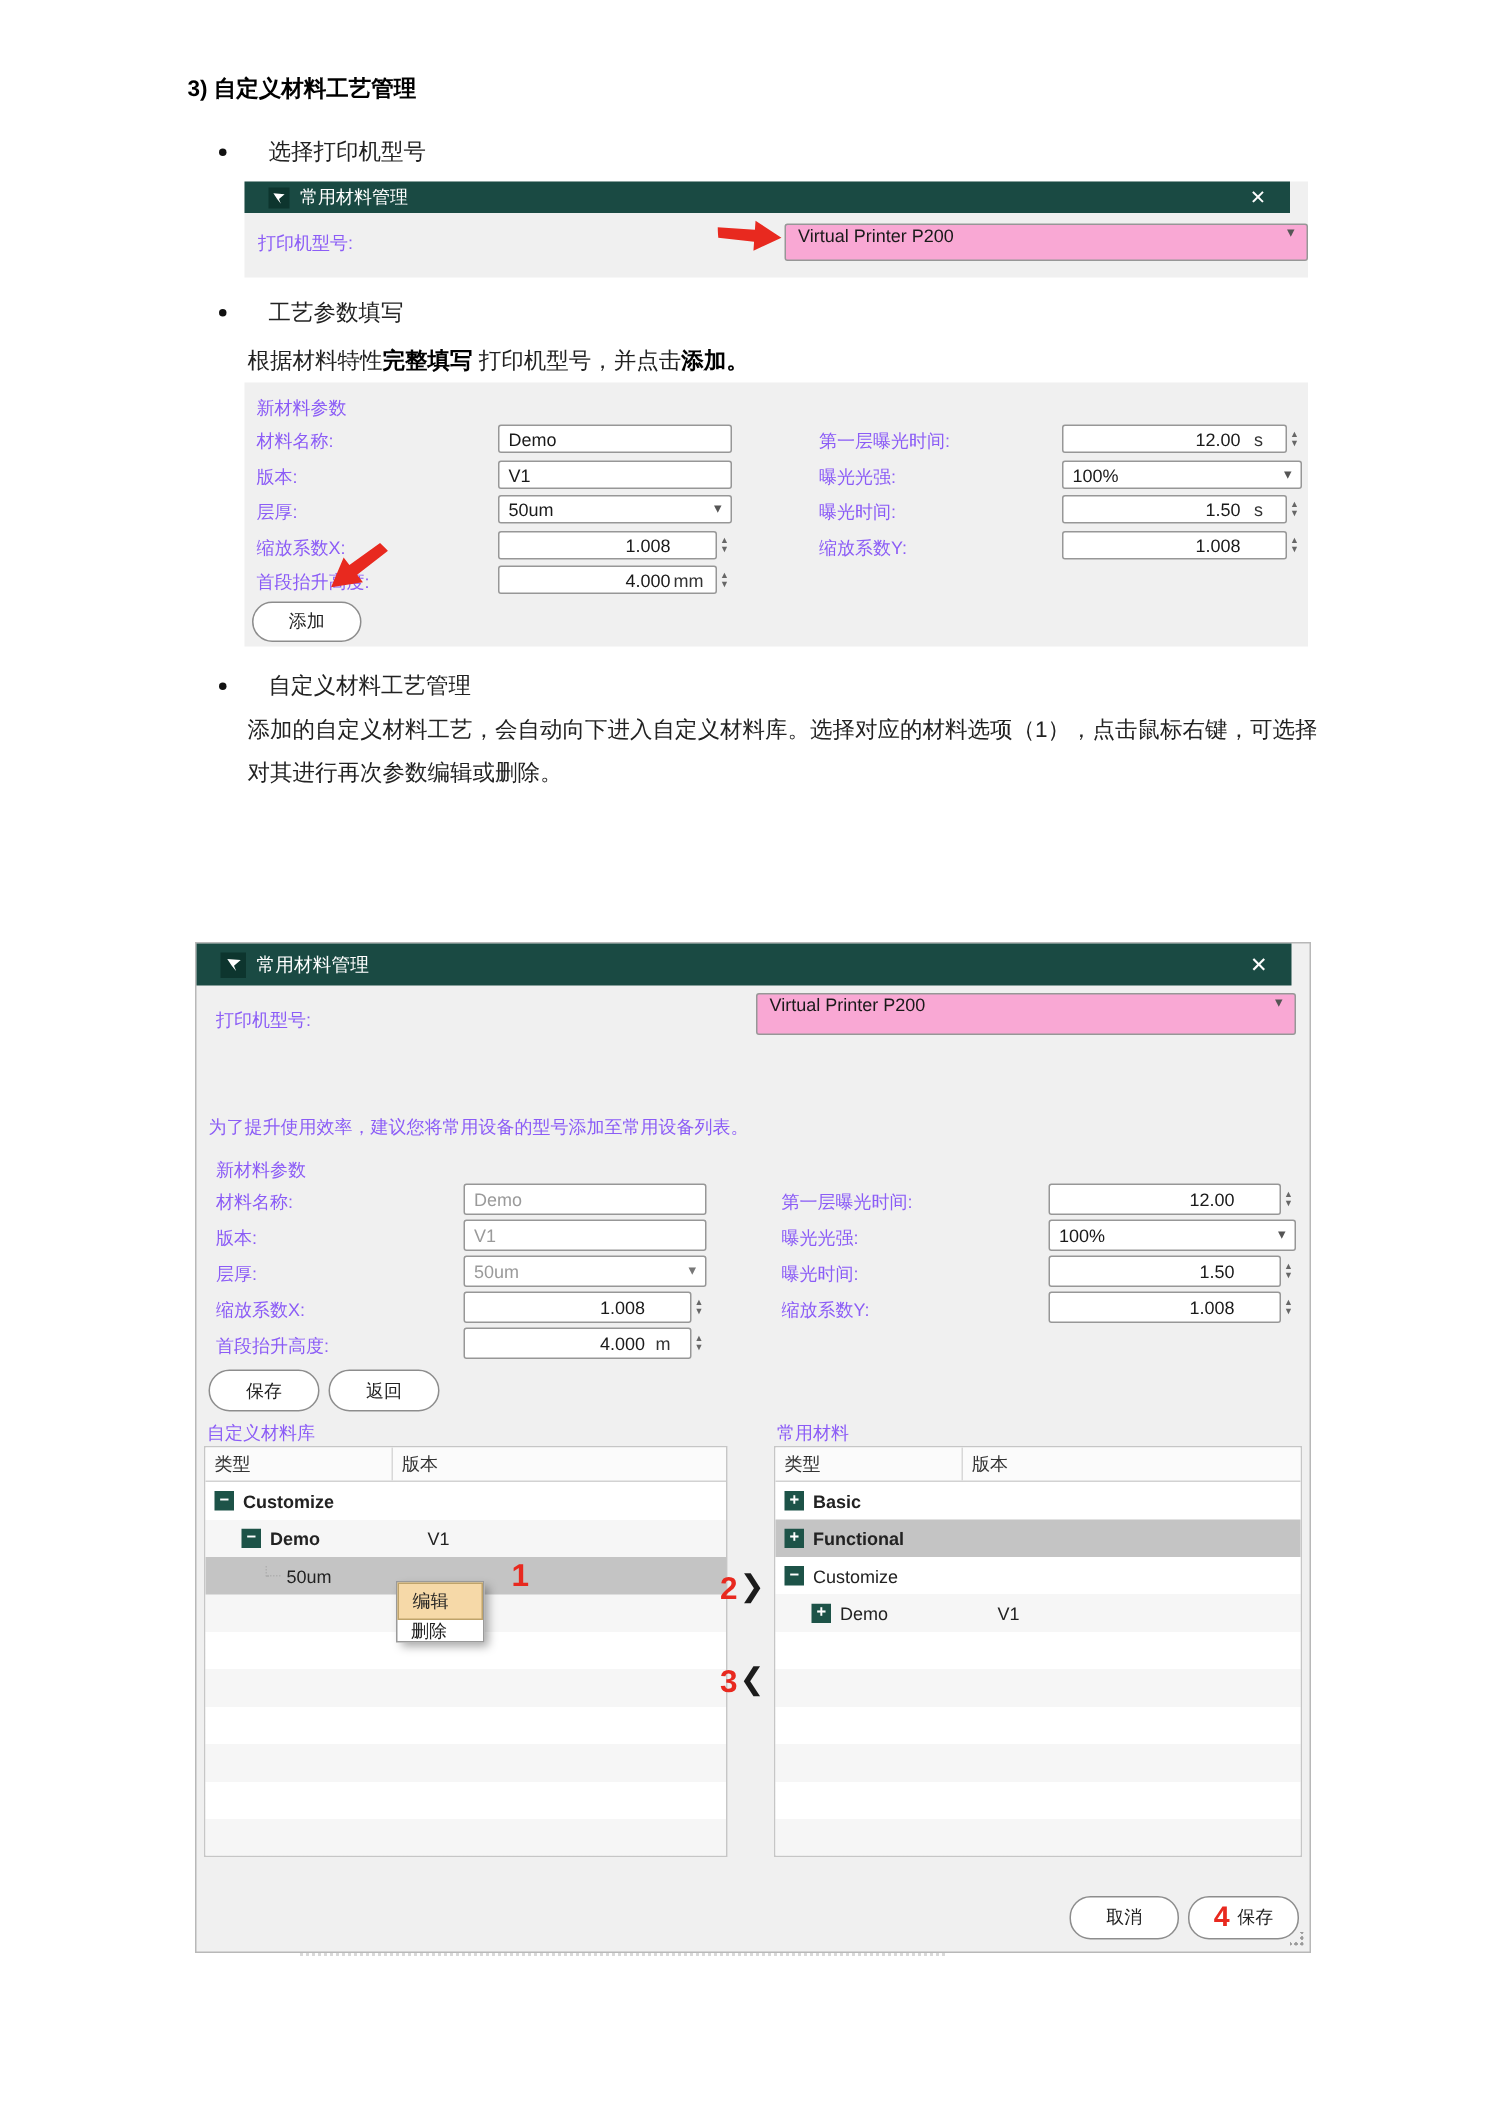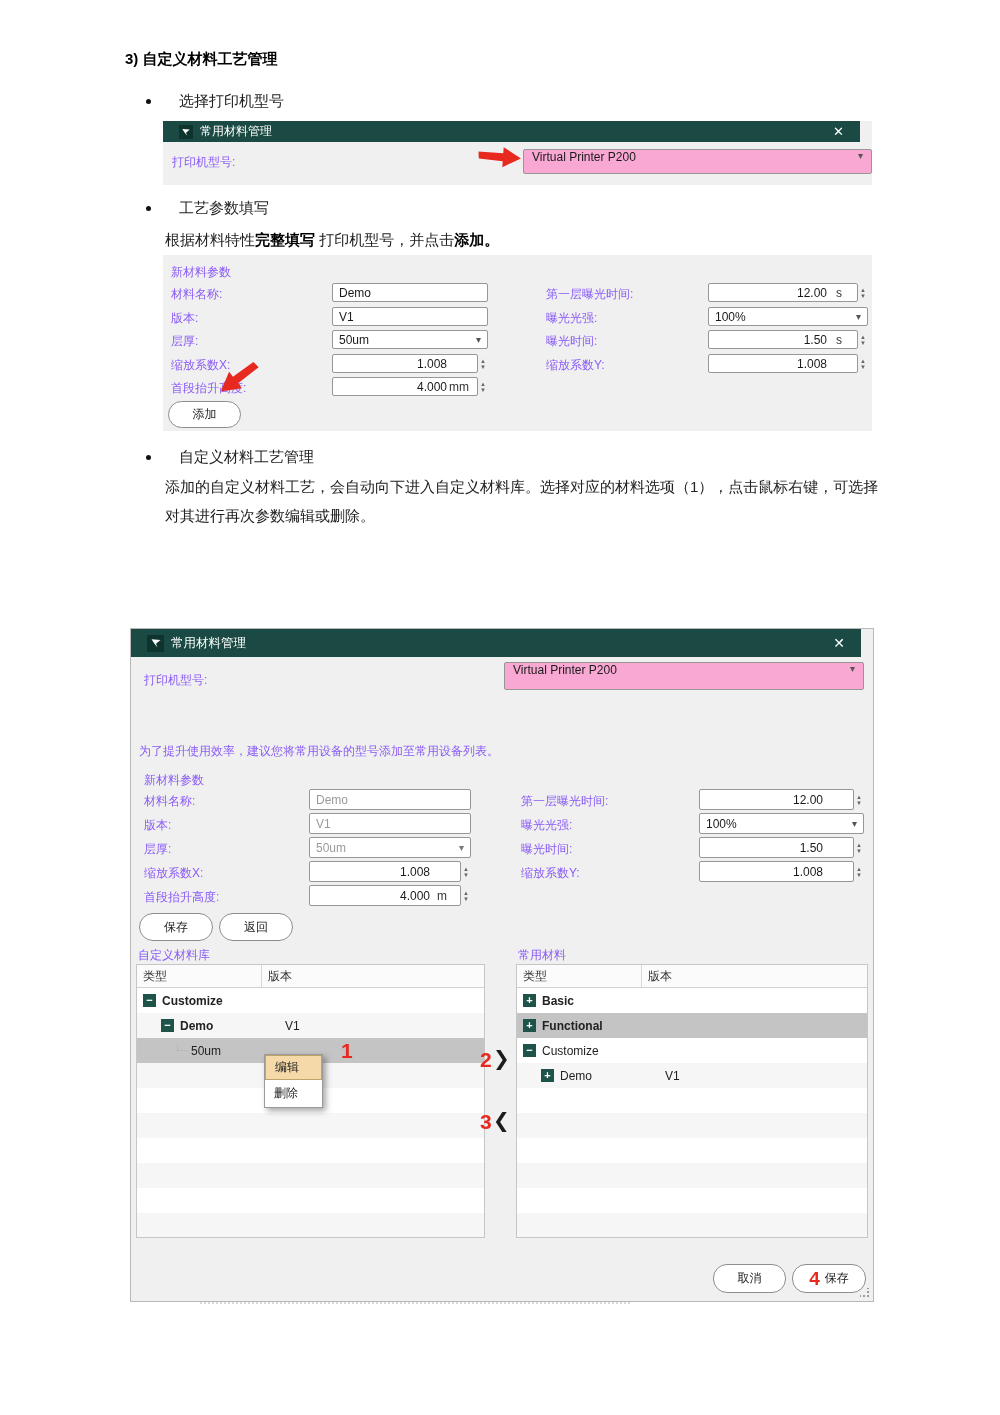--- a/index.html
+++ b/index.html
@@ -52,21 +52,21 @@
   .tcell2{padding-left:6px;}
   .exp{width:13px;height:13px;background:#1d5348;color:#fff;font-size:11px;line-height:12px;
        text-align:center;font-weight:700;margin-right:6px;flex:0 0 auto;}
   .lvl0{padding-left:6px;} .lvl1{padding-left:24px;} .lvl2{padding-left:40px;}
   .bold{font-weight:700;}
   .treedot{width:9px;height:11px;border-left:1px dotted #b0b0b0;border-bottom:1px dotted #b0b0b0;
            margin:-9px 4px 2px 0;flex:0 0 auto;}
   
   .ctxmenu{position:absolute;width:57px;background:#fff;border:1px solid #9a9a9a;
            box-shadow:3px 3px 6px rgba(0,0,0,.35);z-index:6;}
-  .ctxitem{height:27px;display:flex;align-items:center;padding-left:9px;font-size:12px;color:#222;}
+  .ctxitem{height:14px;display:flex;align-items:center;padding-left:9px;font-size:12px;color:#222;}
   .ctxitem.hl{background:#f6d9a8;border:1px solid #bfa36a;height:23px;}
   
   .rednum{position:absolute;color:#e8291f;font-size:21px;font-weight:700;line-height:21px;z-index:7;}
   .chev{position:absolute;color:#1c1c1c;font-size:20px;font-weight:700;line-height:22px;z-index:7;}
   .redarrow{position:absolute;z-index:7;}
   
   .grip{position:absolute;right:4px;bottom:4px;width:9px;height:9px;
         background:
          radial-gradient(circle at 8px 8px,#9a9a9a 1px,transparent 1.4px),
          radial-gradient(circle at 8px 4px,#9a9a9a 1px,transparent 1.4px),

